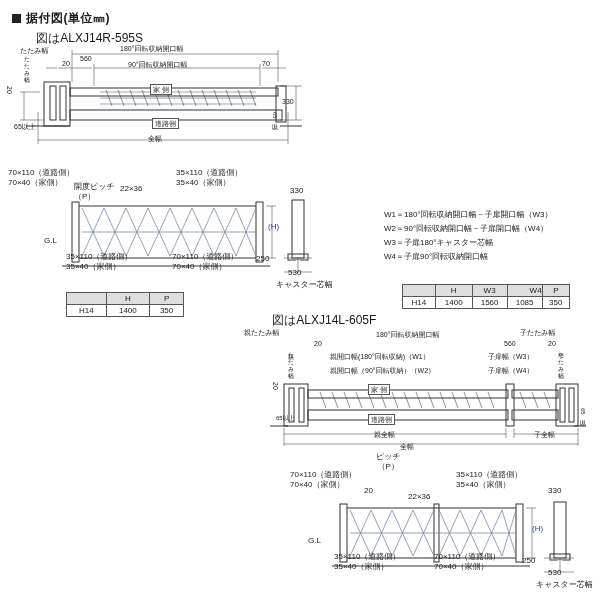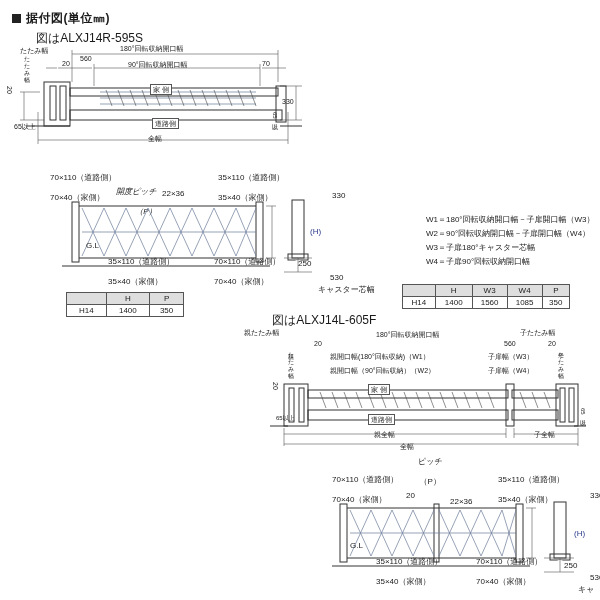--- a/index.html
+++ b/index.html
@@ -16,21 +16,21 @@
   .ttl{display:flex;align-items:center;gap:5px;}
   .ttl .sq{width:9px;height:9px;background:#222;display:inline-block;}
   .ttl .tx{font-size:12px;font-weight:bold;letter-spacing:.5px;}
   .t9{font-size:12px;}
   .vert{writing-mode:vertical-rl;text-orientation:mixed;}
   .lbl-box{border:1px solid #555;background:#fff;padding:0 2px;font-size:7px;line-height:9px;white-space:nowrap;}
   table.tbl{border-collapse:collapse;font-size:8px;}
   table.tbl td,table.tbl th{border:1px solid #555;padding:1px 0;text-align:center;font-weight:normal;}
   table.tbl th{background:#dedede;}
   .dim{font-size:7px;}
-  .note{font-size:8px;line-height:20px;margin-left:42px;}
+  .note{font-size:8px;line-height:10px;}
   svg{display:block;overflow:visible;}
   .mesh line{stroke:#6b7b9a;stroke-width:.7;}
   .struct line,.struct rect,.struct path{stroke:#333;fill:none;stroke-width:1;}
   .thin line{stroke:#555;stroke-width:.6;}
   .hatch line{stroke:#444;stroke-width:.6;}
 </style>
 </head>
 <body>
 
 <div class="abs ttl" style="left:12px;top:10px;">
@@ -118,21 +118,21 @@
 <div class="abs dim vert" style="left:22px;top:52px;font-size:6px;">たたみ幅</div>
 <div class="abs dim" style="left:20px;top:46px;">たたみ幅</div>
 <div class="abs dim" style="left:14px;top:122px;">65以上</div>
 <div class="abs dim vert" style="left:270px;top:112px;font-size:6px;">65以上</div>
 <div class="abs lbl-box" style="left:150px;top:84px;">家 側</div>
 <div class="abs lbl-box" style="left:152px;top:118px;">道路側</div>
 <div class="abs dim" style="left:148px;top:134px;">全幅</div>
 
 <div class="abs note" style="left:8px;top:168px;white-space:pre-line;">70×110（道路側）
 70×40（家側）</div>
-<div class="abs note" style="left:74px;top:182px;white-space:pre-line;text-align:right;font-style:italic;">開度ピッチ
+<div class="abs note" style="left:74px;top:182px;white-space:pre-line;text-align:left;">開度ピッチ
 （P）</div>
 <div class="abs note" style="left:120px;top:184px;">22×36</div>
 <div class="abs note" style="left:176px;top:168px;white-space:pre-line;">35×110（道路側）
 35×40（家側）</div>
 <div class="abs note" style="left:290px;top:186px;">330</div>
 
 <div class="abs" style="left:60px;top:196px;width:260px;height:90px;">
   <svg width="260" height="90" viewBox="0 0 260 90">
     <g class="struct">
 
@@ -211,21 +211,21 @@
 <div class="abs note" style="left:384px;top:224px;">W2＝90°回転収納開口幅－子扉開口幅（W4）</div>
 <div class="abs note" style="left:384px;top:238px;">W3＝子扉180°キャスター芯幅</div>
 <div class="abs note" style="left:384px;top:252px;text-align:center;">W4＝子扉90°回転収納開口幅</div>
 
 <table class="tbl abs" style="left:402px;top:284px;width:168px;">
   <tbody>
       <tr>
     <th style="width:34px;"></th>
     <th style="width:38px;">H</th>
     <th style="width:36px;">W3</th>
-    <th style="width:36px;">W4</th>
+    <th style="width:36px;text-align:right;">W4</th>
     <th style="width:28px;">P</th>
   </tr>
   <tr>
     <td>H14</td>
     <td>1400</td>
     <td>1560</td>
     <td>1085</td>
     <td>350</td>
   </tr>
 </tbody>

